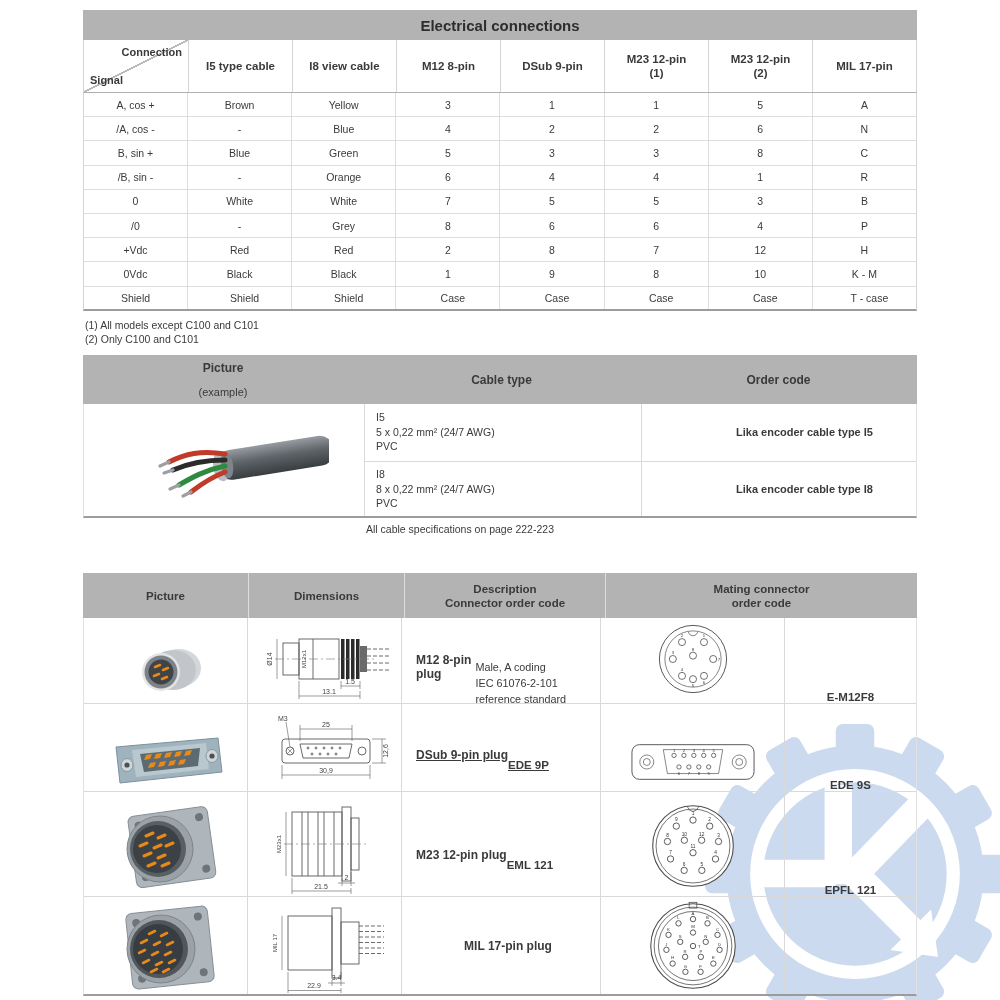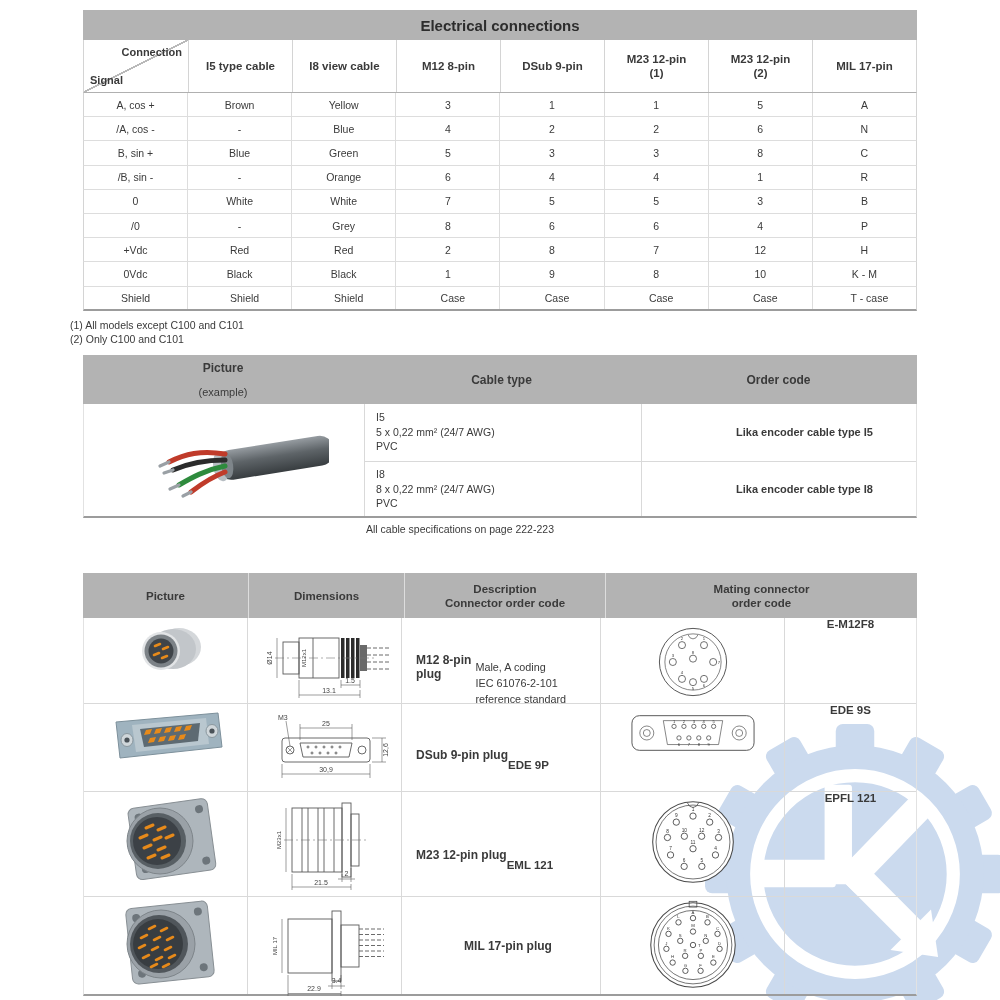--- a/index.html
+++ b/index.html
@@ -19,21 +19,21 @@
   .corner .bot{position:absolute;bottom:6px;left:6px;font-weight:bold;font-size:11px;}
   .ehcell{flex:1;display:flex;flex-direction:column;align-items:center;justify-content:center;
           font-weight:bold;font-size:11.5px;line-height:14px;text-align:center;border-right:1px solid #d4d4d4;}
   .ehcell:last-child{border-right:none;}
   .erow{display:flex;height:24.2px;box-sizing:border-box;border-bottom:1px solid #dddddd;
         border-left:1px solid #d4d4d4;border-right:1px solid #d4d4d4;}
   .erow:last-child{border-bottom:2px solid #9c9c9c;gap:10px;}
   .ecell{flex:1;display:flex;align-items:center;justify-content:center;font-size:10.5px;border-right:1px solid #dddddd;}
   .ecell:last-child{border-right:none;}
   .ecell.sig{flex:none;width:104px;box-sizing:border-box;}
-  .efoot{left:70px;top:318px;font-size:10.5px;line-height:14px;}
+  .efoot{left:85px;top:318px;font-size:10.5px;line-height:14px;}
 
   
   .ctable{left:83px;top:355px;width:834px;}
   .chead{height:49px;background:#b3b3b3;display:flex;}
   .chead>div{display:flex;flex-direction:column;align-items:center;justify-content:center;font-weight:bold;font-size:12px;}
   .chead .sub{font-weight:normal;font-size:11px;margin-top:11px;}
   .cc1{width:280px;}.cc2{width:277px;}.cc3{width:277px;}
   .cbody{position:relative;height:114px;border-bottom:2px solid #9c9c9c;border-left:1px solid #e2e2e2;border-right:1px solid #e2e2e2;box-sizing:border-box;}
   .vline{position:absolute;width:1px;background:#d9d9d9;top:0;bottom:0;}
   .hline{position:absolute;height:1px;background:#d9d9d9;}
@@ -44,21 +44,21 @@
   
   .ktable{left:83px;top:573px;width:834px;}
   .khead{height:45px;background:#b3b3b3;display:flex;}
   .khead>div{display:flex;flex-direction:column;align-items:center;justify-content:center;
              font-weight:bold;font-size:11.5px;line-height:14px;text-align:center;border-right:1px solid rgba(255,255,255,.55);}
   .khead>div:last-child{border-right:none;}
   .kh1{width:165px;}.kh2{width:155px;}.kh3{width:200px;}.kh4{width:185px;}.kh5{flex:1;}
   .kbody{border-left:1px solid #e2e2e2;border-right:1px solid #e2e2e2;border-bottom:2px solid #9c9c9c;box-sizing:border-box;}
   .krow{display:flex;box-sizing:border-box;border-bottom:1px solid #d9d9d9;}
   .krow:last-child{border-bottom:none;}
-  .kcell{display:flex;align-items:flex-start;justify-content:center;border-right:1px solid #d9d9d9;box-sizing:border-box;}
+  .kcell{display:flex;align-items:flex-end;justify-content:center;border-right:1px solid #d9d9d9;box-sizing:border-box;}
   .kc1{width:164px;}.kc2{width:154px;}.kc3{width:199px;}.kc4{width:184px;}.kc5{flex:1;border-right:none;}
   .kc3{flex-direction:row;align-items:center;justify-content:flex-start;padding-left:14px;box-sizing:border-box;}
   .kc3.center{justify-content:center;padding-top:0 !important;}
   .desc-title{font-weight:bold;font-size:12px;}
   .desc-lines{margin-top:32px;font-size:10.8px;line-height:16px;}
   .desc-code{margin-top:19px;font-weight:bold;font-size:11.5px;}
   .mating{font-weight:bold;font-size:11.5px;}
   .mating.na{font-weight:normal;font-size:11px;}
 
   
@@ -450,21 +450,21 @@
             <line class="thin" x1="32" y1="60" x2="32" y2="74"></line>
               <line class="thin" x1="120" y1="60" x2="120" y2="74"></line>
             <line class="thin" x1="32" y1="70" x2="120" y2="70"></line>
             <text class="dimtext" text-anchor="middle" x="76" y="67.5">30,9</text>
             <line class="thin" x1="122" y1="34" x2="136" y2="34"></line>
               <line class="thin" x1="122" y1="58" x2="136" y2="58"></line>
             <line class="thin" x1="132" y1="34" x2="132" y2="58"></line>
             <text class="dimtext" text-anchor="middle" transform="rotate(-90 138 46)" x="138" y="46">12,6</text>
           </svg>
         </div>
-        <div class="kcell kc3" style="padding-top:15px;">
+        <div class="kcell kc3" style="padding-top:15px;text-decoration:underline;">
           <div class="desc-title">DSub 9-pin plug</div>
           <div class="desc-code">EDE 9P</div>
         </div>
         <div class="kcell kc4">
           <svg class="front" width="132" height="58" viewBox="0 0 160 70">
             <rect class="base" x="6" y="14" width="148" height="42" rx="9"></rect>
             <circle class="base2" cx="24" cy="35" r="8.5" fill="#fff"></circle>
             <circle class="base2" cx="24" cy="35" r="4.2"></circle>
             <circle class="base2" cx="136" cy="35" r="8.5" fill="#fff"></circle>
             <circle class="base2" cx="136" cy="35" r="4.2"></circle>

